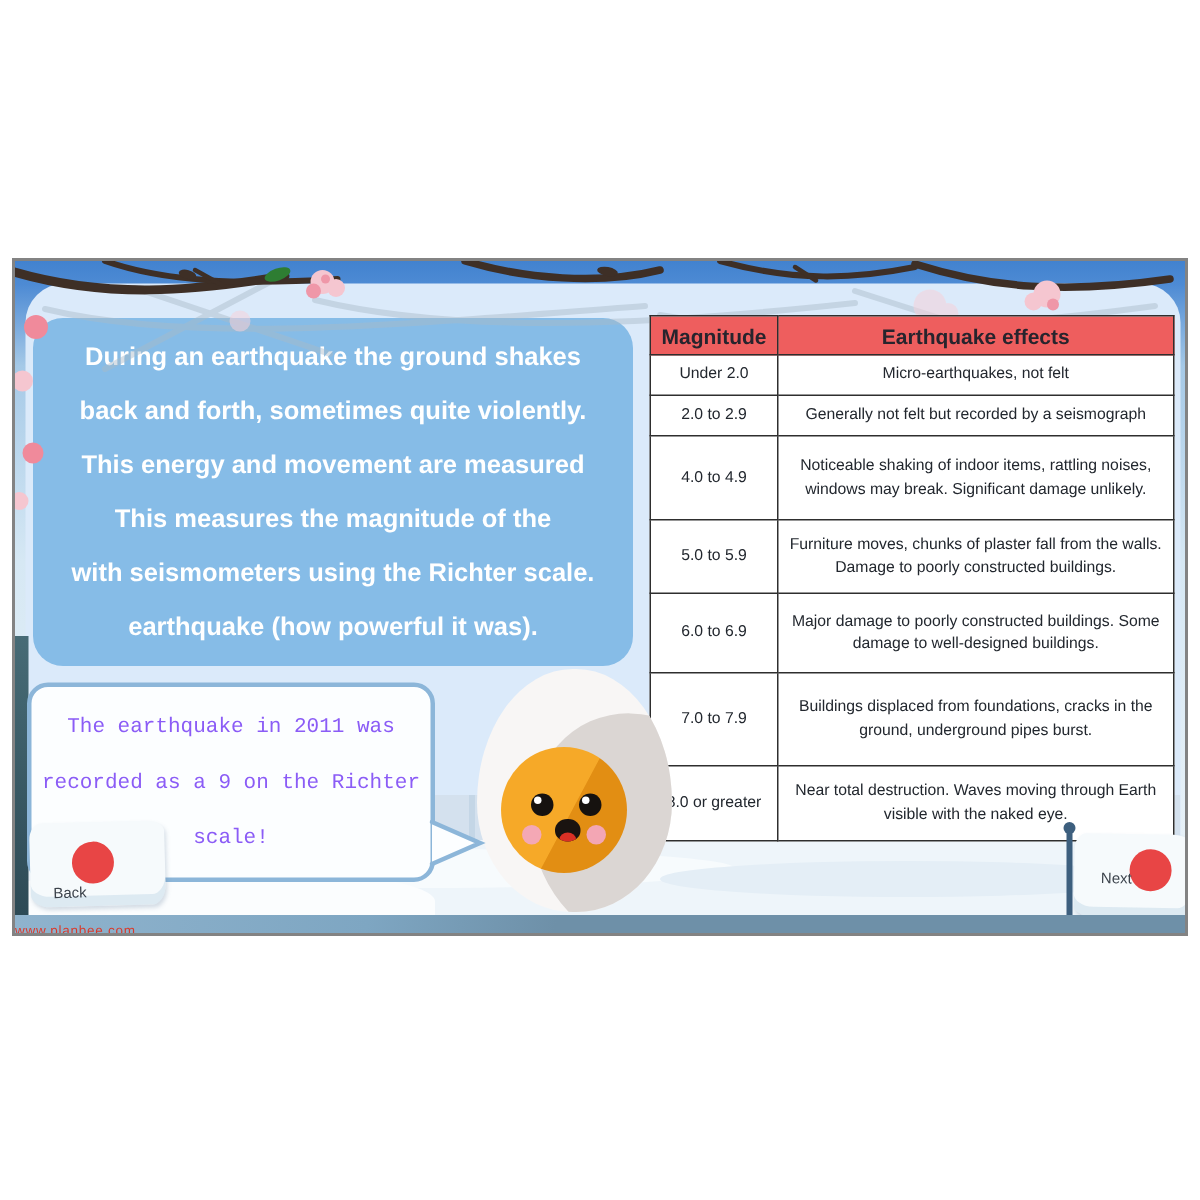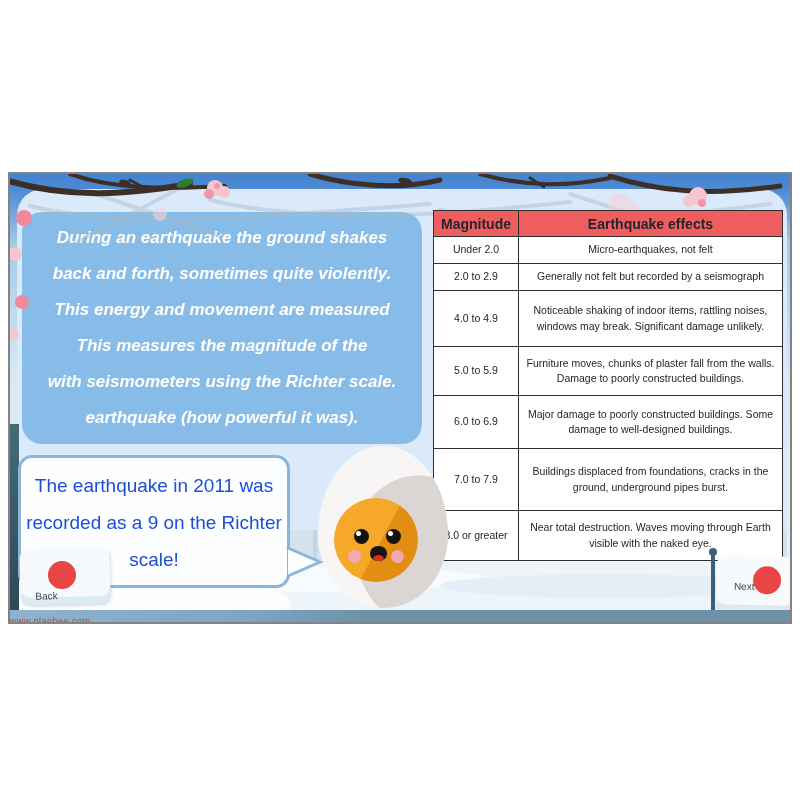--- a/index.html
+++ b/index.html
@@ -21,28 +21,28 @@
   .treeline:before{content:"";position:absolute;inset:0;
     background:repeating-linear-gradient(90deg,transparent 0 26px,#c1d3e3 26px 30px);}
   .ground{left:7px;top:386px;width:770px;height:50px;background:#eef5fa;}
   .wave1{left:60px;top:392px;width:420px;height:26px;background:#f7fbfd;border-radius:50%;}
   .wave2{left:430px;top:400px;width:330px;height:24px;background:#e4eef6;border-radius:50%;}
   .snowbank{left:-20px;top:404px;width:300px;height:46px;background:#fbfdfe;border-radius:50% 50% 0 0;}
   .trunk{left:0;top:250px;width:9px;height:186px;background:linear-gradient(180deg,#476b76,#2d4a55);}
 
   
   .mainbox{left:12px;top:38px;width:400px;height:232px;background:#86bce7;border-radius:20px;
-    padding-top:8px;text-align:center;font-style:italic;}
+    padding-top:8px;text-align:center;}
   .mainbox .ln{height:36px;line-height:36px;color:#ffffff;font-size:17px;font-weight:700;
     white-space:nowrap;}
 
   
   .bubble{left:8px;top:281px;width:272px;height:133px;background:#fcfeff;
     border:3px solid #8cb6d9;border-radius:14px;padding-top:9px;text-align:center;z-index:6;}
-  .bubble .ln{height:37px;line-height:37px;color:#1d4ed8;font-size:19px;white-space:nowrap;}
+  .bubble .ln{height:37px;line-height:37px;color:#8b5cf6;font-size:14px;white-space:nowrap;font-family:Liberation Mono, monospace;}
   .tail{left:276px;top:372px;width:40px;height:34px;z-index:7;}
 
   
   .egg{left:308px;top:272px;width:130px;height:162px;z-index:5;
     background:#f8f6f5;border-radius:50%/56% 56% 46% 46%;overflow:hidden;}
   .eggshadow{left:38px;top:28px;width:140px;height:160px;background:#dbd6d3;border-radius:50%;
     transform:rotate(-24deg);}
   .yolk{left:16px;top:52px;width:84px;height:84px;border-radius:50%;
     background:linear-gradient(118deg,#f6a928 54%,#e28e13 54.5%);}
   .eye{width:15px;height:15px;background:#16120f;border-radius:50%;}

